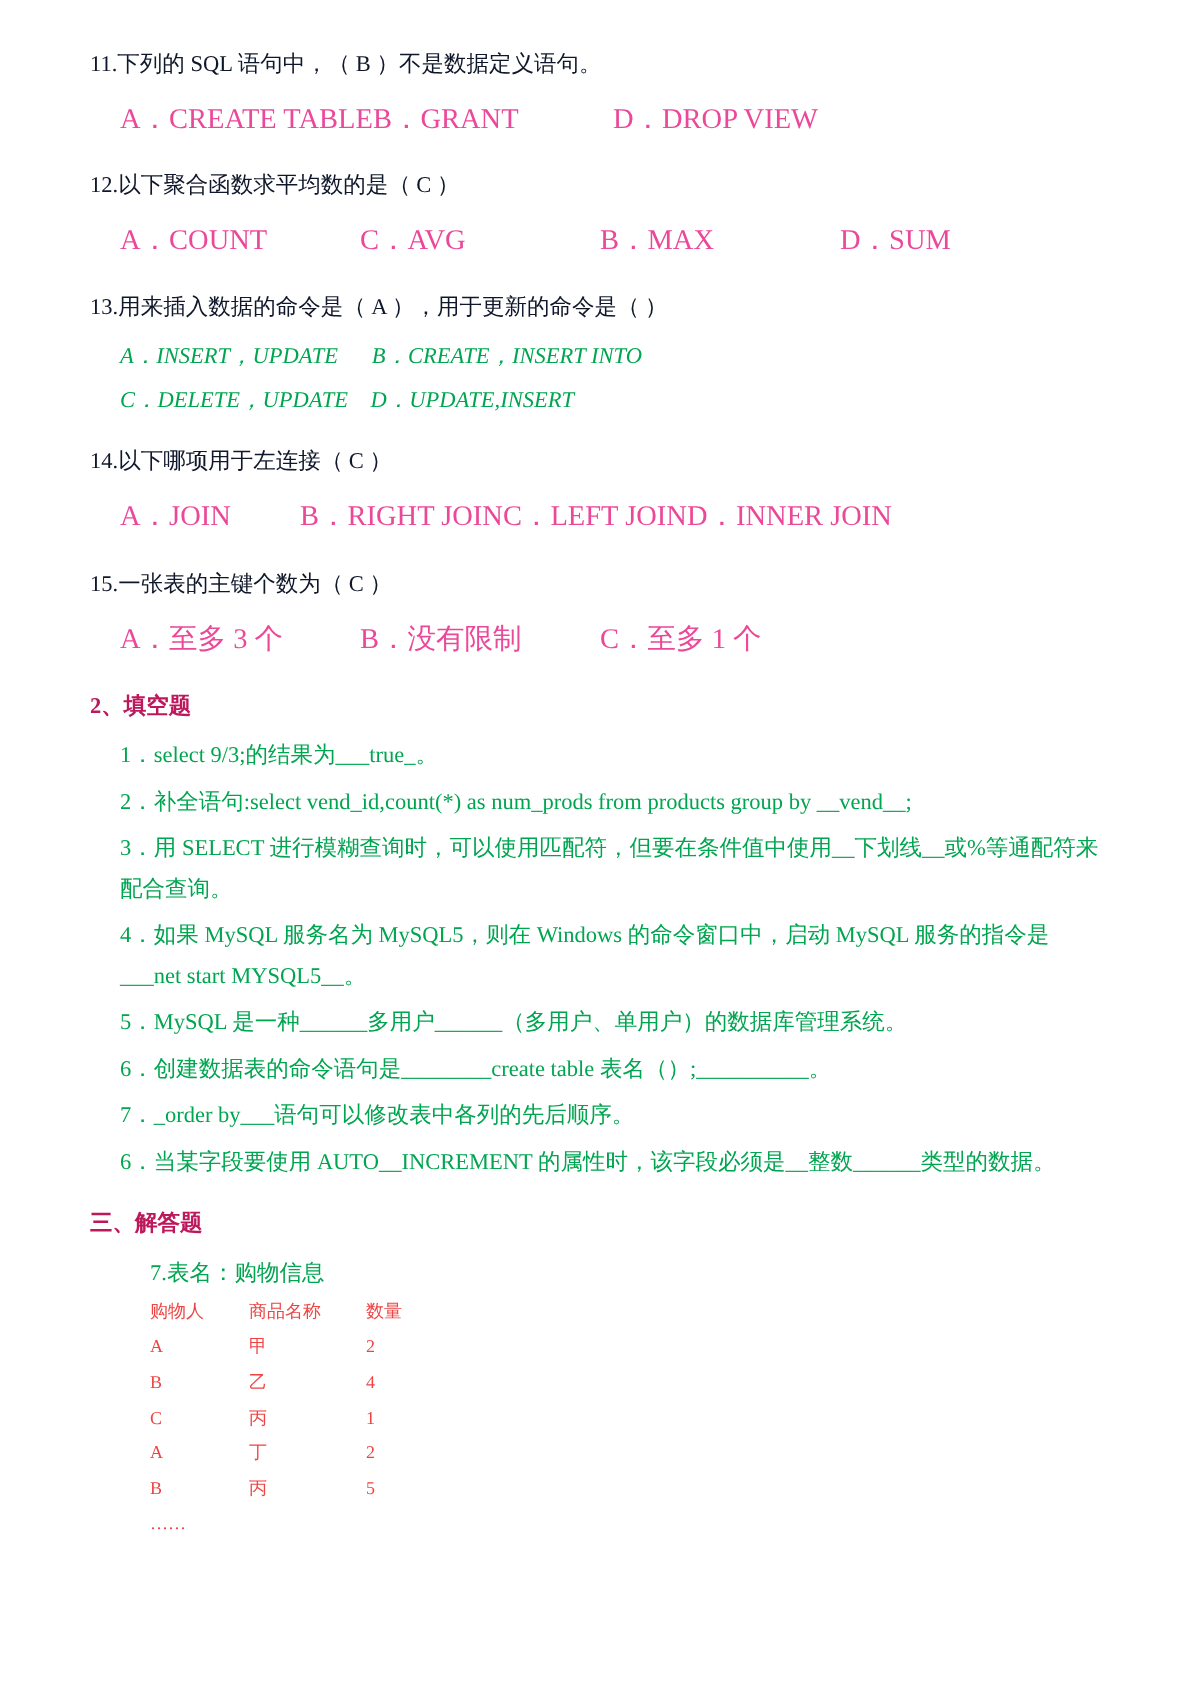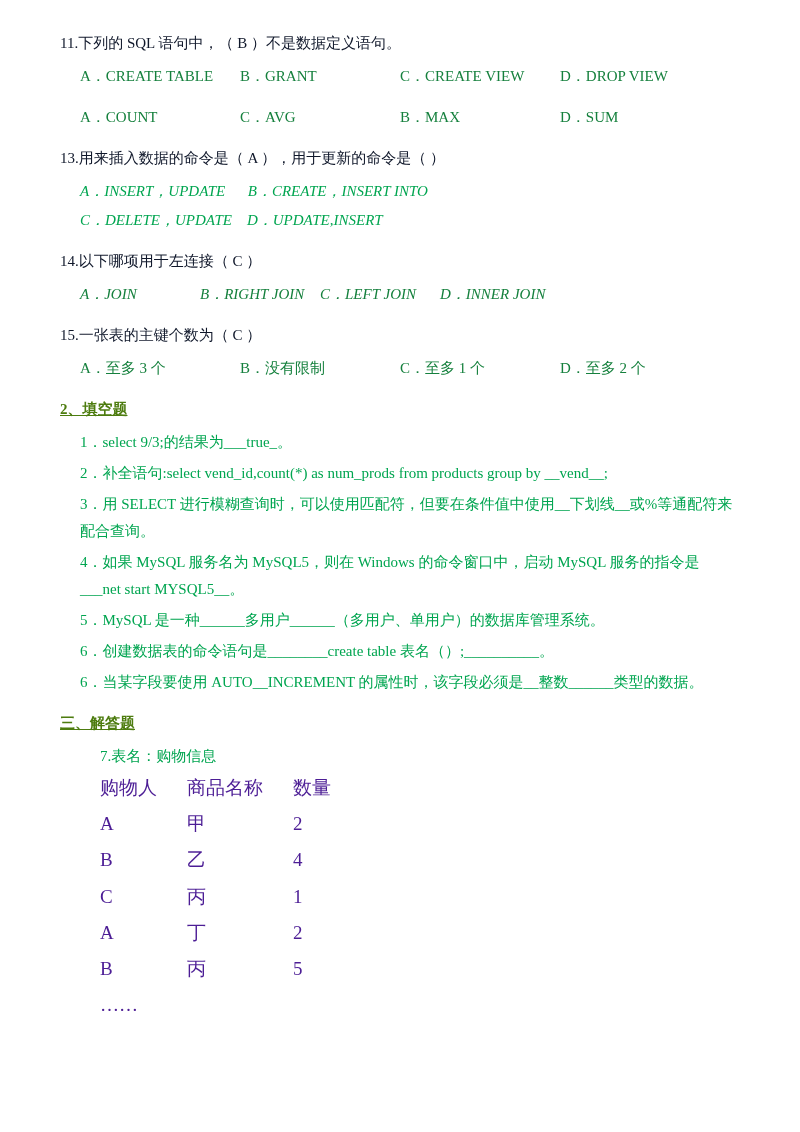--- a/index.html
+++ b/index.html
@@ -23,54 +23,52 @@
     .question-title {
       font-size: 15px;
       color: #0f172a;
       margin-bottom: 6px;
     }
     .options-row {
       display: flex;
       flex-wrap: wrap;
       gap: 21px 0;
       padding-left: 20px;
-      font-size: 15px;
-      color: #15803d;
+      font-size: 19px;
+      color: #ec4899;
     }
     .option {
       min-width: 160px;
       flex: 0 0 auto;
     }
     .option-narrow {
       min-width: 120px;
-      font-style: italic;
     }
     .section-header {
       font-weight: bold;
       font-size: 15px;
-      color: #4d7c0f;
+      color: #be185d;
       margin-top: 10px;
       margin-bottom: 6px;
-      text-decoration: underline;
     }
     .fill-block {
       margin-bottom: 4px;
       padding-left: 20px;
     }
     .answer-block {
       margin-bottom: 4px;
     }
     .table-container {
       padding-left: 40px;
       margin-top: 4px;
     }
     .data-table {
       border-collapse: collapse;
-      color: #4c1d95;
-      font-size: 19px;
+      color: #ef4444;
+      font-size: 12px;
     }
     .data-table td {
       padding: 1px 30px 1px 0;
       vertical-align: top;
     }
     .table-header td {
       font-weight: normal;
     }
     .q13-options {
       padding-left: 20px;
@@ -82,26 +80,26 @@
     }
   </style>
 </head>
 <body>
 
 <div class="question-block">
   <div class="question-title">11.下列的 SQL 语句中，（  B   ）不是数据定义语句。</div>
   <div class="options-row">
     <span class="option">A．CREATE TABLE</span>
     <span class="option">B．GRANT</span>
-    <span class="option">C．CREATE VIEW</span>
     <span class="option">D．DROP VIEW</span>
   </div>
 </div>
 
 <div class="question-block">
+  <div class="question-title">12.以下聚合函数求平均数的是（  C  ）</div>
   <div class="options-row">
     <span class="option">A．COUNT</span>
     <span class="option">C．AVG</span>
     <span class="option">B．MAX</span>
     <span class="option">D．SUM</span>
   </div>
 </div>
 
 <div class="question-block">
   <div class="question-title">13.用来插入数据的命令是（  A  ），用于更新的命令是（     ）</div>
@@ -128,32 +126,32 @@
     <span class="option option-narrow">D．INNER JOIN</span>
   </div>
 </div>
 
 <div class="question-block">
   <div class="question-title">15.一张表的主键个数为（  C  ）</div>
   <div class="options-row">
     <span class="option">A．至多 3 个</span>
     <span class="option">B．没有限制</span>
     <span class="option">C．至多 1 个</span>
-    <span class="option">D．至多 2 个</span>
   </div>
 </div>
 
 <div class="question-block">
   <div class="section-header">2、填空题</div>
   <div class="fill-block">1．select 9/3;的结果为___true_。</div>
   <div class="fill-block">2．补全语句:select  vend_id,count(*) as num_prods from products group by __vend__;</div>
   <div class="fill-block">3．用 SELECT 进行模糊查询时，可以使用匹配符，但要在条件值中使用__下划线__或%等通配符来配合查询。</div>
   <div class="fill-block">4．如果 MySQL 服务名为 MySQL5，则在 Windows 的命令窗口中，启动 MySQL 服务的指令是___net start MYSQL5__。</div>
   <div class="fill-block">5．MySQL 是一种______多用户______（多用户、单用户）的数据库管理系统。</div>
   <div class="fill-block">6．创建数据表的命令语句是________create table 表名（）;__________。</div>
+  <div class="fill-block">7．_order by___语句可以修改表中各列的先后顺序。</div>
   <div class="fill-block">6．当某字段要使用 AUTO__INCREMENT 的属性时，该字段必须是__整数______类型的数据。</div>
 </div>
 
 <div class="answer-block">
   <div class="section-header">三、解答题</div>
   <div class="table-container">
     <div>7.表名：购物信息</div>
     <table class="data-table">
       <tbody>
           <tr class="table-header">

